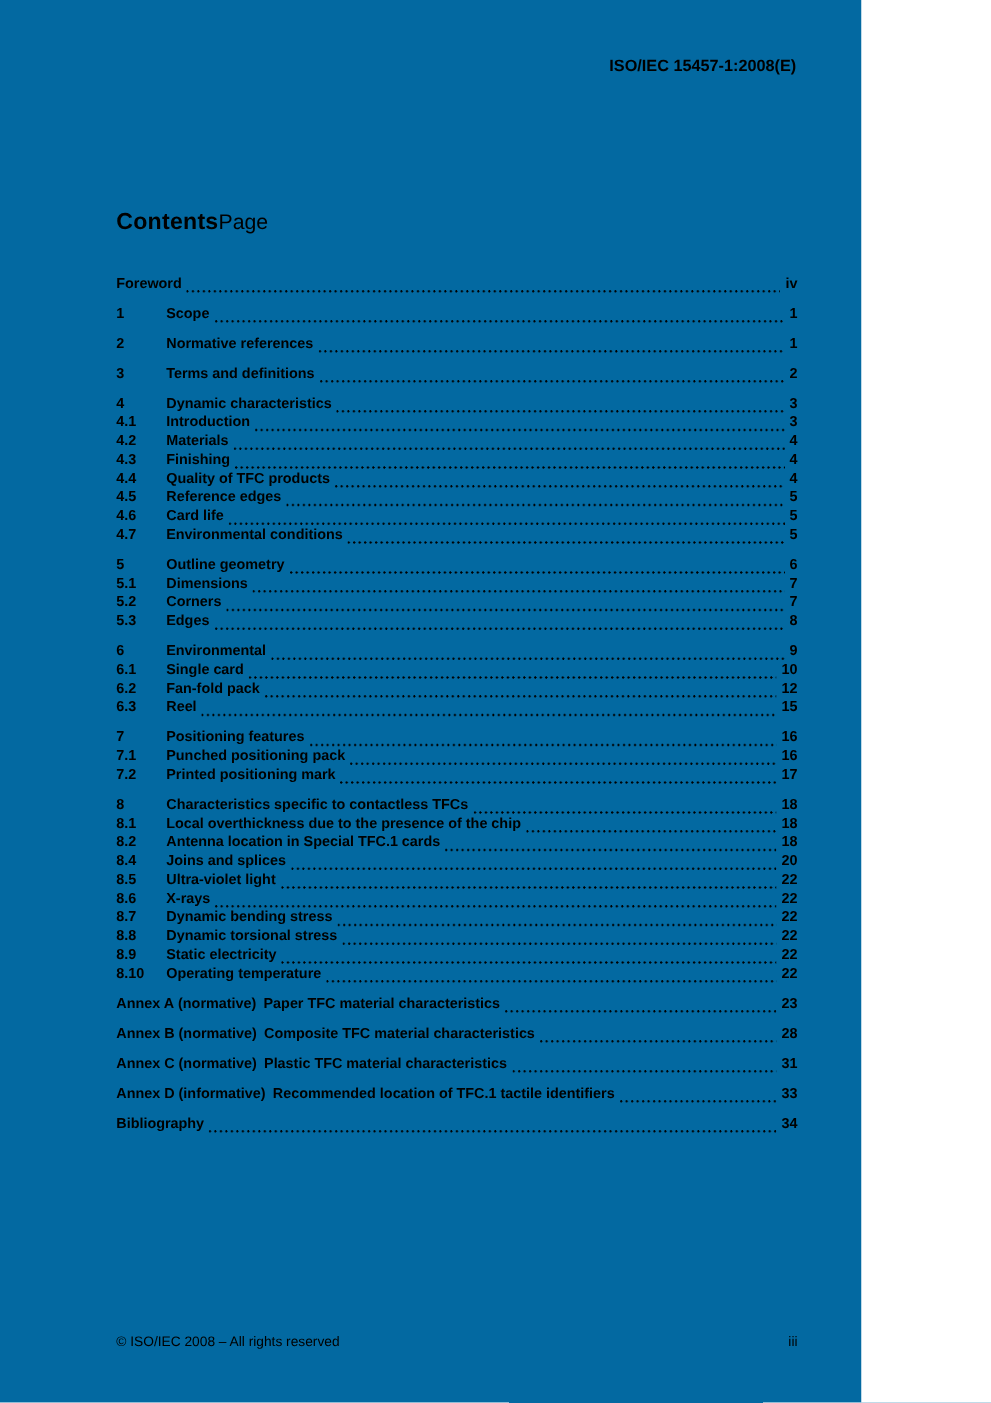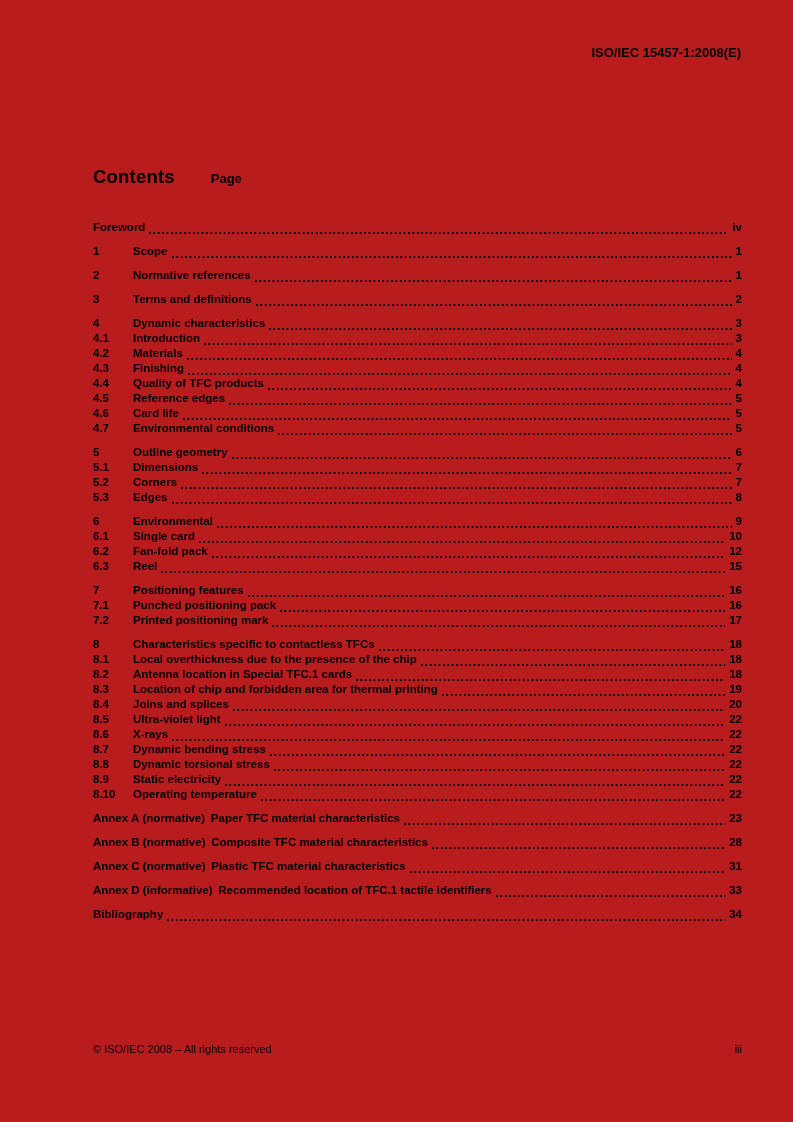--- a/index.html
+++ b/index.html
@@ -1,47 +1,47 @@
 <!DOCTYPE html>
 <html><head>
 <meta charset="utf-8">
 <style>
   html,body { margin:0; padding:0; background:#ffffff; }
   .page {
-    position:relative; width:793px; height:1122px; background:#b91c1c;
+    position:relative; width:689px; height:1122px; background:#0369a1;
     font-family:"Liberation Sans", sans-serif; color:#000; overflow:hidden;
   }
   .hdr {
     position:absolute; top:45px; left:93px; right:52px;
     text-align:right; font-size:13px; font-weight:bold;
   }
   .contents-head {
     position:absolute; top:166px; left:93px; right:52px;
     display:flex; align-items:baseline;
   }
   .contents-head h1 { margin:0; font-size:18.5px; font-weight:bold; letter-spacing:0.2px; }
-  .page-col-label { font-size:13px; font-weight:bold;margin-left:36px; }
+  .page-col-label { font-size:17px; font-weight:normal; }
   .toc { position:absolute; top:220px; left:93px; right:51px; }
   .toc-group { margin-bottom:9px; }
   .toc-row {
     display:flex; align-items:baseline;
     font-size:11.5px; font-weight:bold; line-height:15px; white-space:nowrap;
   }
   .num { flex:0 0 40px; }
   .ttl { flex:0 0 auto; }
   .qual { font-weight:bold; }
   .dots {
     flex:1 1 auto; align-self:flex-end; height:2px; margin:0 2px 1.5px 4px;
     background-image:radial-gradient(circle at 1px 1px, #000 0.75px, transparent 1.05px);
     background-size:4.4px 2px; background-repeat:repeat-x; background-position:left bottom;
     min-width:10px;
   }
   .pg { flex:0 0 auto; margin-left:2px; }
   .footer {
-    position:absolute; top:1043px; left:93px; right:51px;
+    position:absolute; top:1068px; left:93px; right:51px;
     display:flex; justify-content:space-between; align-items:flex-end;
     font-size:11px; font-weight:normal;
   }
 </style>
 </head>
 <body>
 
 <div class="page">
   <div class="hdr">
     <span>ISO/IEC 15457-1:2008(E)</span>
@@ -217,26 +217,20 @@
           <span class="num">8.1</span>
           <span class="ttl">Local overthickness due to the presence of the chip</span>
           <span class="dots"></span>
           <span class="pg">18</span>
         </div>
         <div class="toc-row">
           <span class="num">8.2</span>
           <span class="ttl">Antenna location in Special TFC.1 cards</span>
           <span class="dots"></span>
           <span class="pg">18</span>
-        </div>
-        <div class="toc-row">
-          <span class="num">8.3</span>
-          <span class="ttl">Location of chip and forbidden area for thermal printing</span>
-          <span class="dots"></span>
-          <span class="pg">19</span>
         </div>
         <div class="toc-row">
           <span class="num">8.4</span>
           <span class="ttl">Joins and splices</span>
           <span class="dots"></span>
           <span class="pg">20</span>
         </div>
         <div class="toc-row">
           <span class="num">8.5</span>
           <span class="ttl">Ultra-violet light</span>

